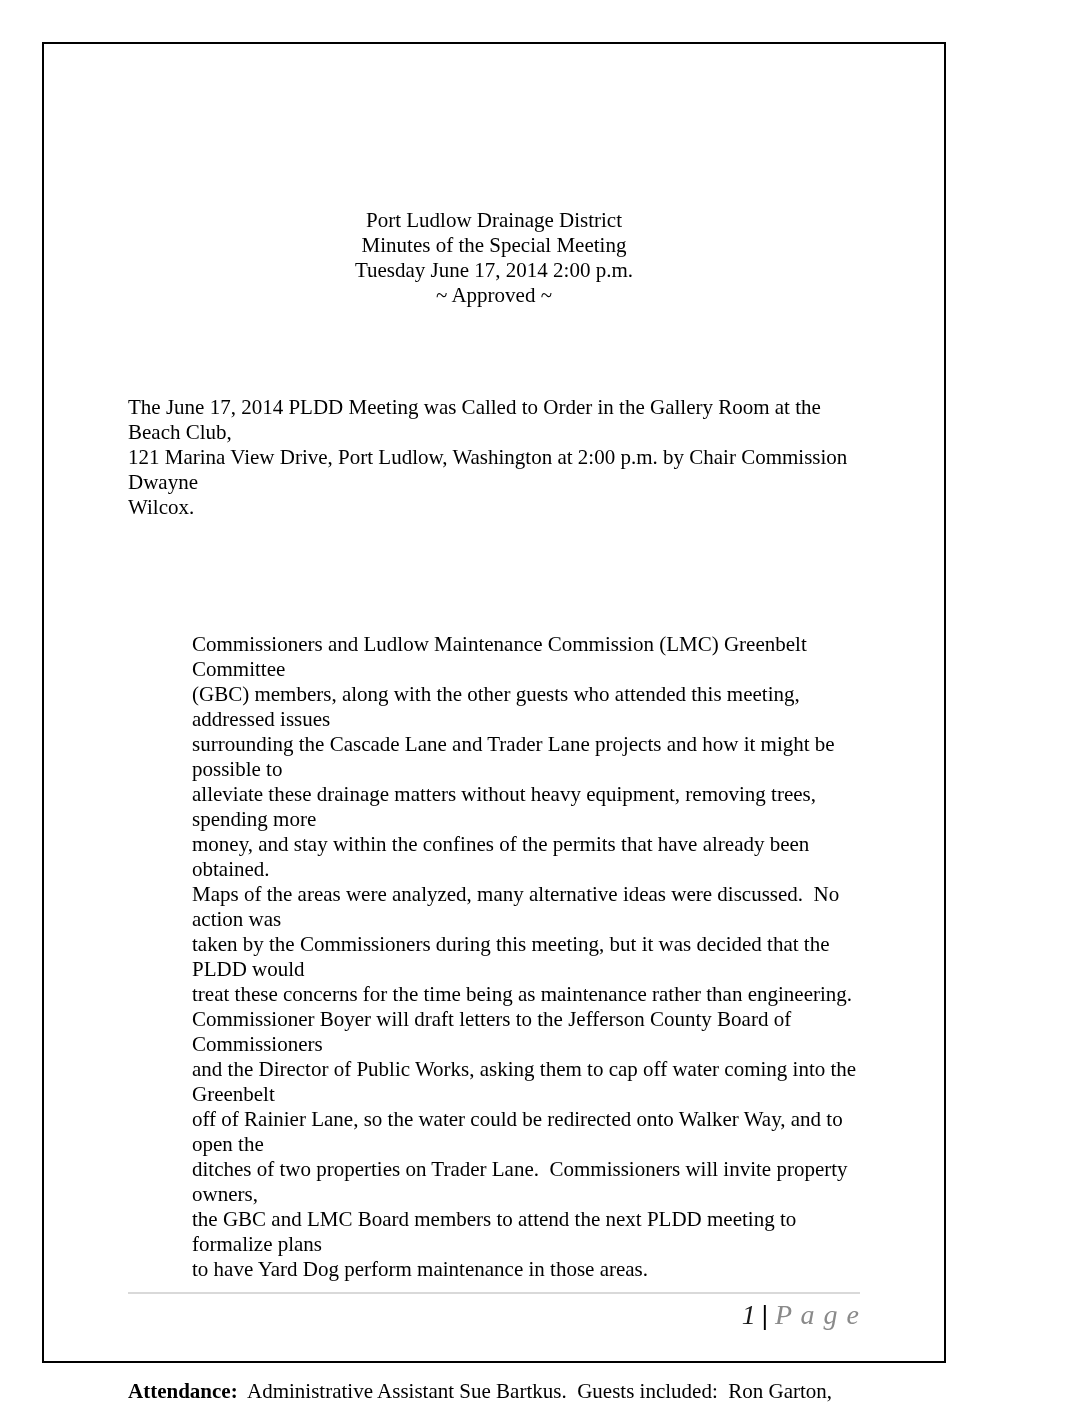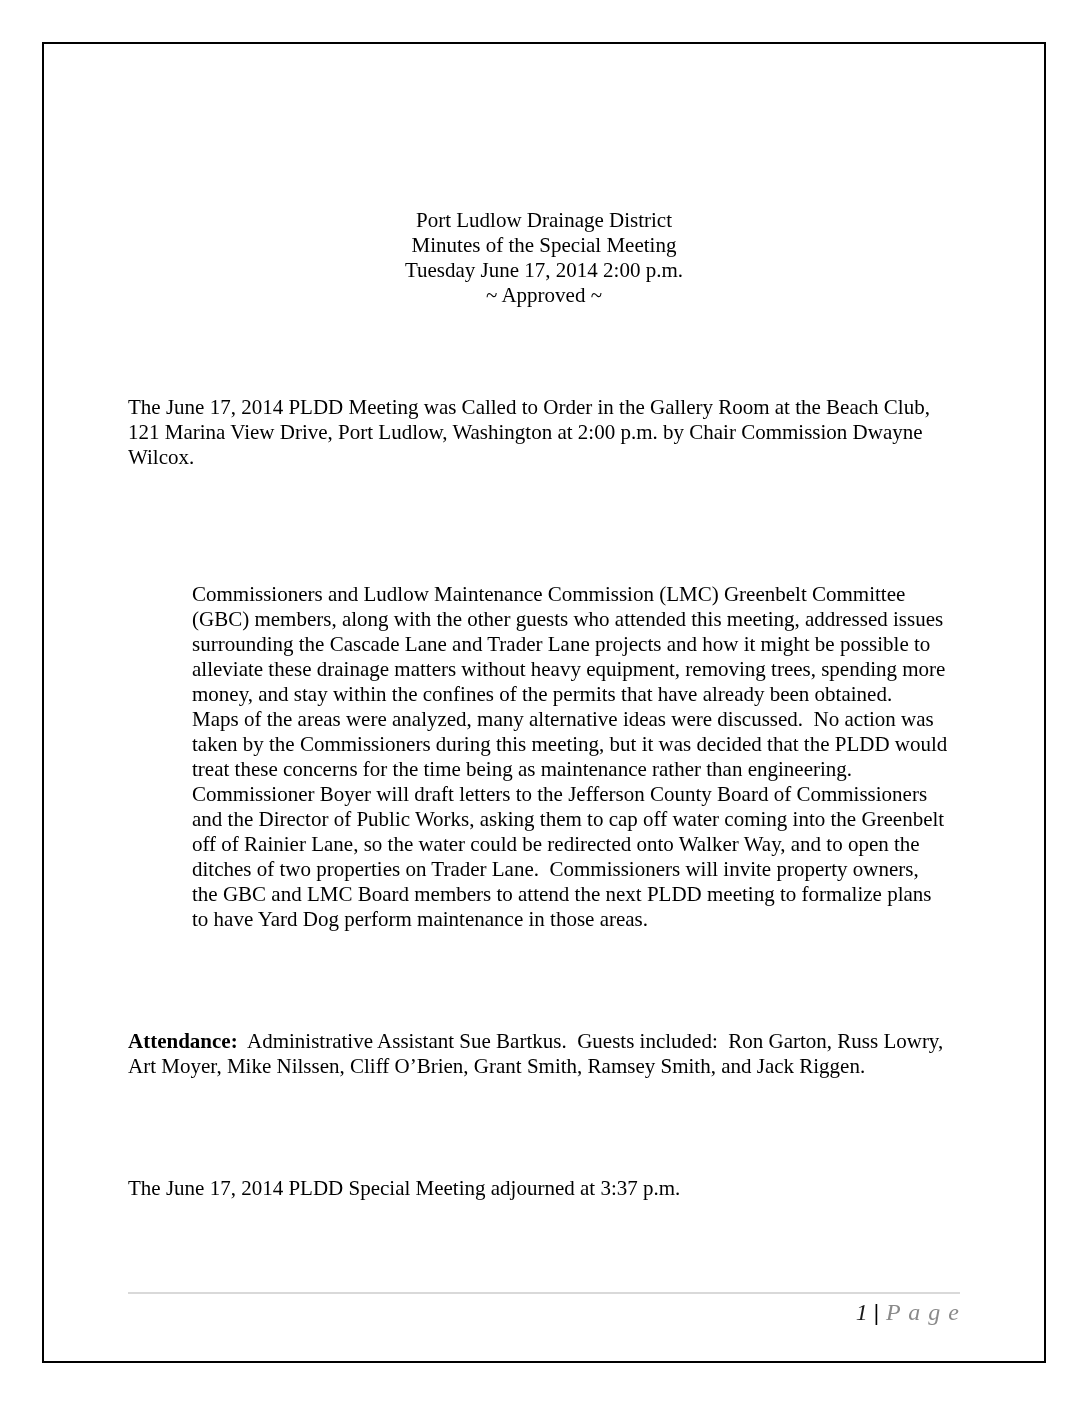--- a/index.html
+++ b/index.html
@@ -6,21 +6,21 @@
   html, body {
     width: 1088px; height: 1408px;
     background: #ffffff;
     font-family: "Liberation Serif", serif;
     color: #000000;
     overflow: hidden;
   }
   .frame {
     position: absolute;
     left: 42px; top: 42px;
-    width: 1004px; height: 1321px;
+    width: 904px; height: 1321px;
     border: 2px solid #000000;
     background: #ffffff;
   }
   .content {
     position: absolute;
     left: 84px; right: 84px; top: 0;
     padding-top: 89px;
     font-size: 21px;
     line-height: 25px;
     white-space: pre-wrap;
@@ -38,21 +38,21 @@
     left: 84px; right: 84px;
     top: 1248px;
   }
   .footer-rule {
     height: 2px;
     background: #d9d9d9;
   }
   .pagenum {
     margin-top: 5px;
     text-align: right;
-    font-size: 24px;
+    font-size: 28px;
     font-style: italic;
     white-space: pre;
   }
   .pagenum .num { color: #1a1a1a; }
   .pagenum .sep {
     color: #000000;
     font-style: normal;
     padding: 0 7px 0 6px;
     font-weight: bold;
   }

